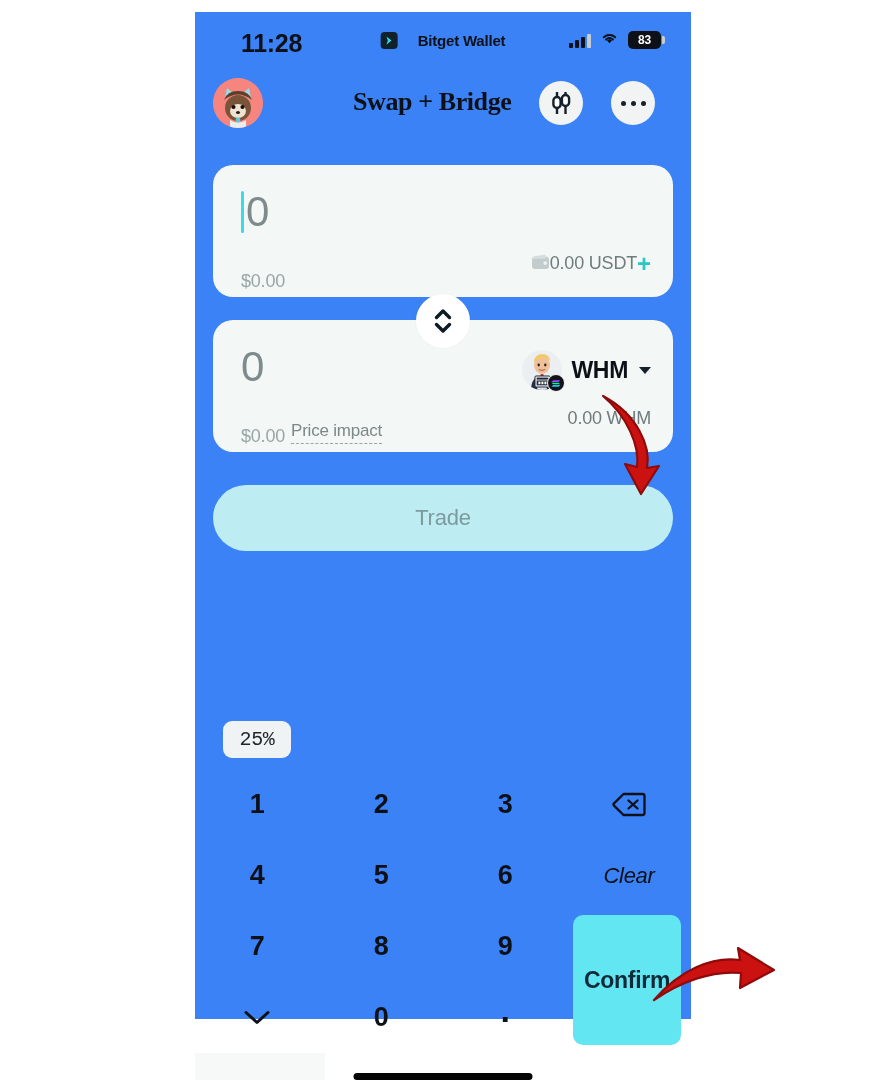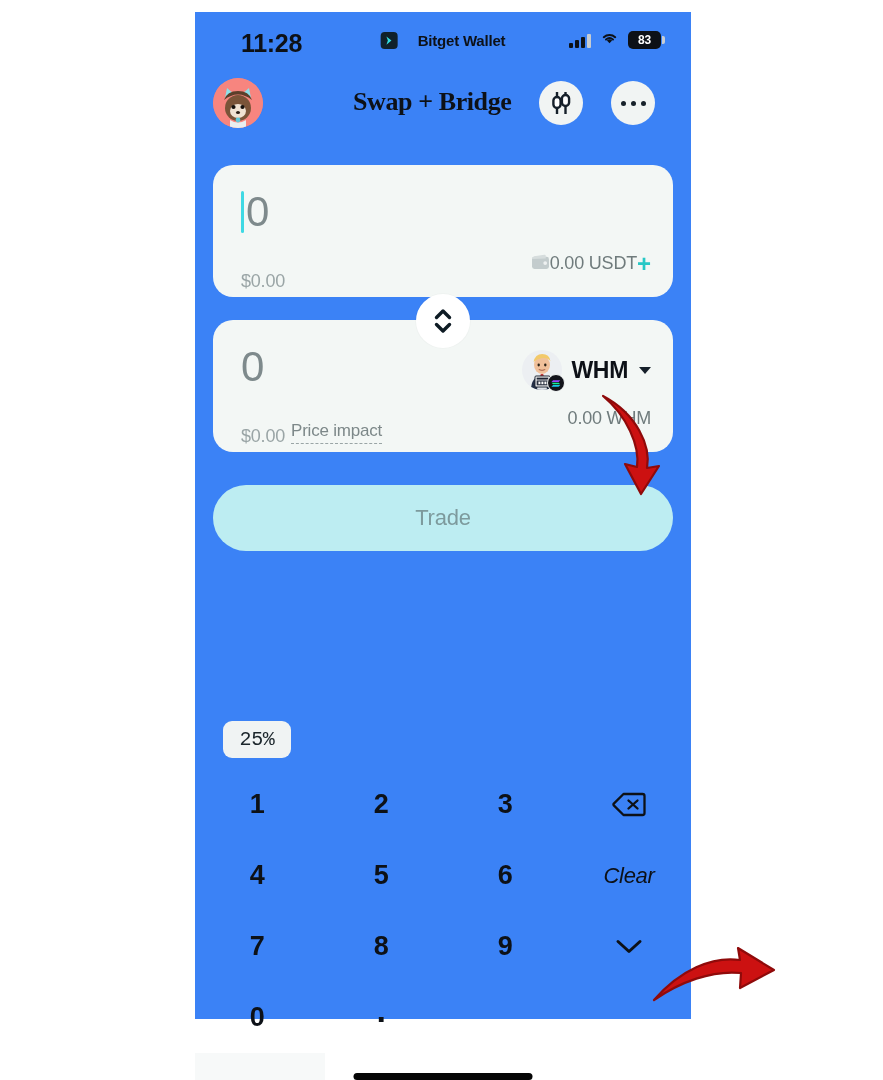--- a/index.html
+++ b/index.html
@@ -535,20 +535,21 @@
     </button>
 
     <button class="key">4</button>
     <button class="key">5</button>
     <button class="key">6</button>
     <button class="key clear">Clear</button>
 
     <button class="key">7</button>
     <button class="key">8</button>
     <button class="key">9</button>
+    <button class="confirm">Confirm</button>
 
     <button class="key">
       <svg width="28" height="17" viewBox="0 0 28 17">
         <path d="M3 3.5 L14 13.5 L25 3.5" stroke="#0d1117" stroke-width="3" fill="none" stroke-linecap="round" stroke-linejoin="round"></path>
       </svg>
     </button>
     <button class="key">0</button>
     <button class="key dot">.</button>
   </div>
 

